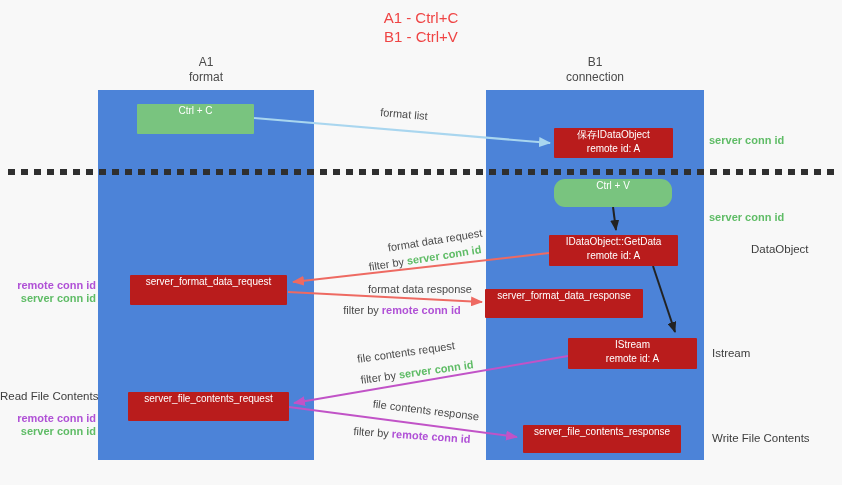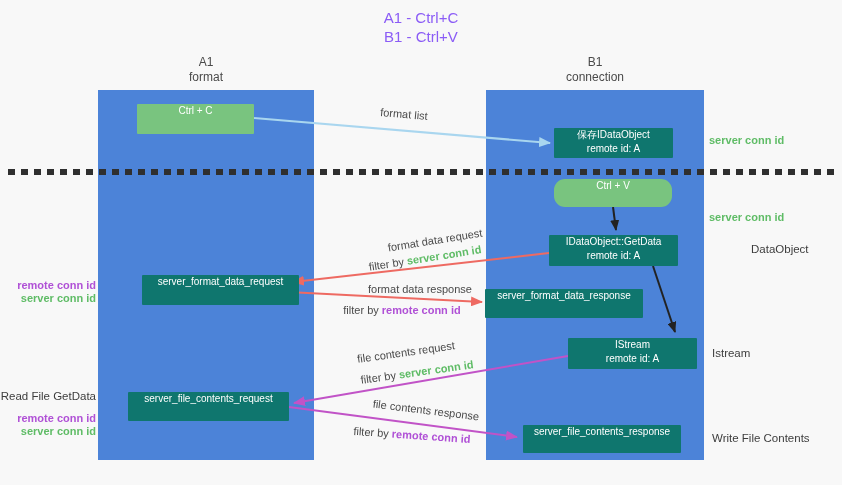--- a/index.html
+++ b/index.html
@@ -2,39 +2,39 @@
 <html><head>
 <meta charset="utf-8">
 <style>
   html,body{margin:0;padding:0;background:#f8f8f8;}
   .canvas{
     position:relative;width:842px;height:485px;background:#f8f8f8;
     font-family:"Liberation Sans",sans-serif;overflow:hidden;
   }
   .title{
     position:absolute;left:0;top:8px;width:842px;text-align:center;
-    font-size:15px;line-height:19px;color:#8b5cf6;
+    font-size:15px;line-height:19px;color:#ef4444;
   }
   .col-header{
     position:absolute;top:55px;text-align:center;font-size:12px;line-height:15px;color:#4a4a4a;
   }
   .lifeline{
     position:absolute;top:90px;height:370px;background:#4c83d8;
   }
   .dashline{
     position:absolute;left:8px;top:169px;width:826px;height:6px;
     background:repeating-linear-gradient(90deg,#2f2f2f 0 7px,transparent 7px 13px);
   }
   .box{
     position:absolute;color:#fff;font-size:10px;line-height:14px;
     display:flex;flex-direction:column;align-items:center;justify-content:flex-start;
     text-align:center;border-radius:1px;
   }
   .box.green{background:#79c47f;}
-  .box.orange{background:#0f766e;}
+  .box.orange{background:#b91c1c;}
   .side-label{position:absolute;font-size:11.5px;color:#3d3d3d;white-space:nowrap;}
   .side-left{text-align:right;}
   .conn{font-weight:bold;font-size:11px;}
   .green-t{color:#5fbc66;font-weight:bold;}
   .purple-t{color:#b051d6;font-weight:bold;}
   .arrow-label{
     position:absolute;font-size:11px;color:#4a4a4a;text-align:center;white-space:nowrap;
   }
   svg.arrows{position:absolute;left:0;top:0;width:842px;height:485px;pointer-events:none;}
 </style>
@@ -97,21 +97,21 @@
 
   <div class="box green" style="left:554px;top:179px;width:118px;height:28px;border-radius:11px;">
     <div>Ctrl + V</div>
   </div>
 
   <div class="box orange" style="left:549px;top:235px;width:129px;height:31px;">
     <div>IDataObject::GetData</div>
     <div>remote id: A</div>
   </div>
 
-  <div class="box orange" style="left:142px;top:275px;width:157px;height:30px;">
+  <div class="box orange" style="left:130px;top:275px;width:157px;height:30px;">
     <div>server_format_data_request</div>
   </div>
 
   <div class="box orange" style="left:485px;top:289px;width:158px;height:29px;">
     <div>server_format_data_response</div>
   </div>
 
   <div class="box orange" style="left:568px;top:338px;width:129px;height:31px;">
     <div>IStream</div>
     <div>remote id: A</div>
@@ -126,21 +126,21 @@
   </div>
 
   <div class="side-label conn green-t" style="left:709px;top:134px;">server conn id</div>
   <div class="side-label conn green-t" style="left:709px;top:211px;">server conn id</div>
   <div class="side-label" style="left:711px;top:243px;margin-left:40px;">DataObject</div>
   <div class="side-label" style="left:712px;top:347px;">Istream</div>
   <div class="side-label" style="left:712px;top:432px;">Write File Contents</div>
 
   <div class="side-label side-left conn purple-t" style="left:8px;width:88px;top:279px;">remote conn id</div>
   <div class="side-label side-left conn green-t" style="left:8px;width:88px;top:292px;">server conn id</div>
-  <div class="side-label side-left" style="left:0px;width:96px;top:390px;">Read File GetData</div>
+  <div class="side-label side-left" style="left:0px;width:96px;top:390px;">Read File Contents</div>
   <div class="side-label side-left conn purple-t" style="left:8px;width:88px;top:412px;">remote conn id</div>
   <div class="side-label side-left conn green-t" style="left:8px;width:88px;top:425px;">server conn id</div>
 
   <div class="arrow-label" style="left:359px;top:108px;width:90px;transform:rotate(5deg);">format list</div>
 
   <div class="arrow-label" style="left:370px;top:234px;width:130px;transform:rotate(-9deg);">format data request</div>
   <div class="arrow-label" style="left:355px;top:252px;width:140px;transform:rotate(-9deg);">
     <span>filter by </span><span class="green-t">server conn id</span>
   </div>
 

